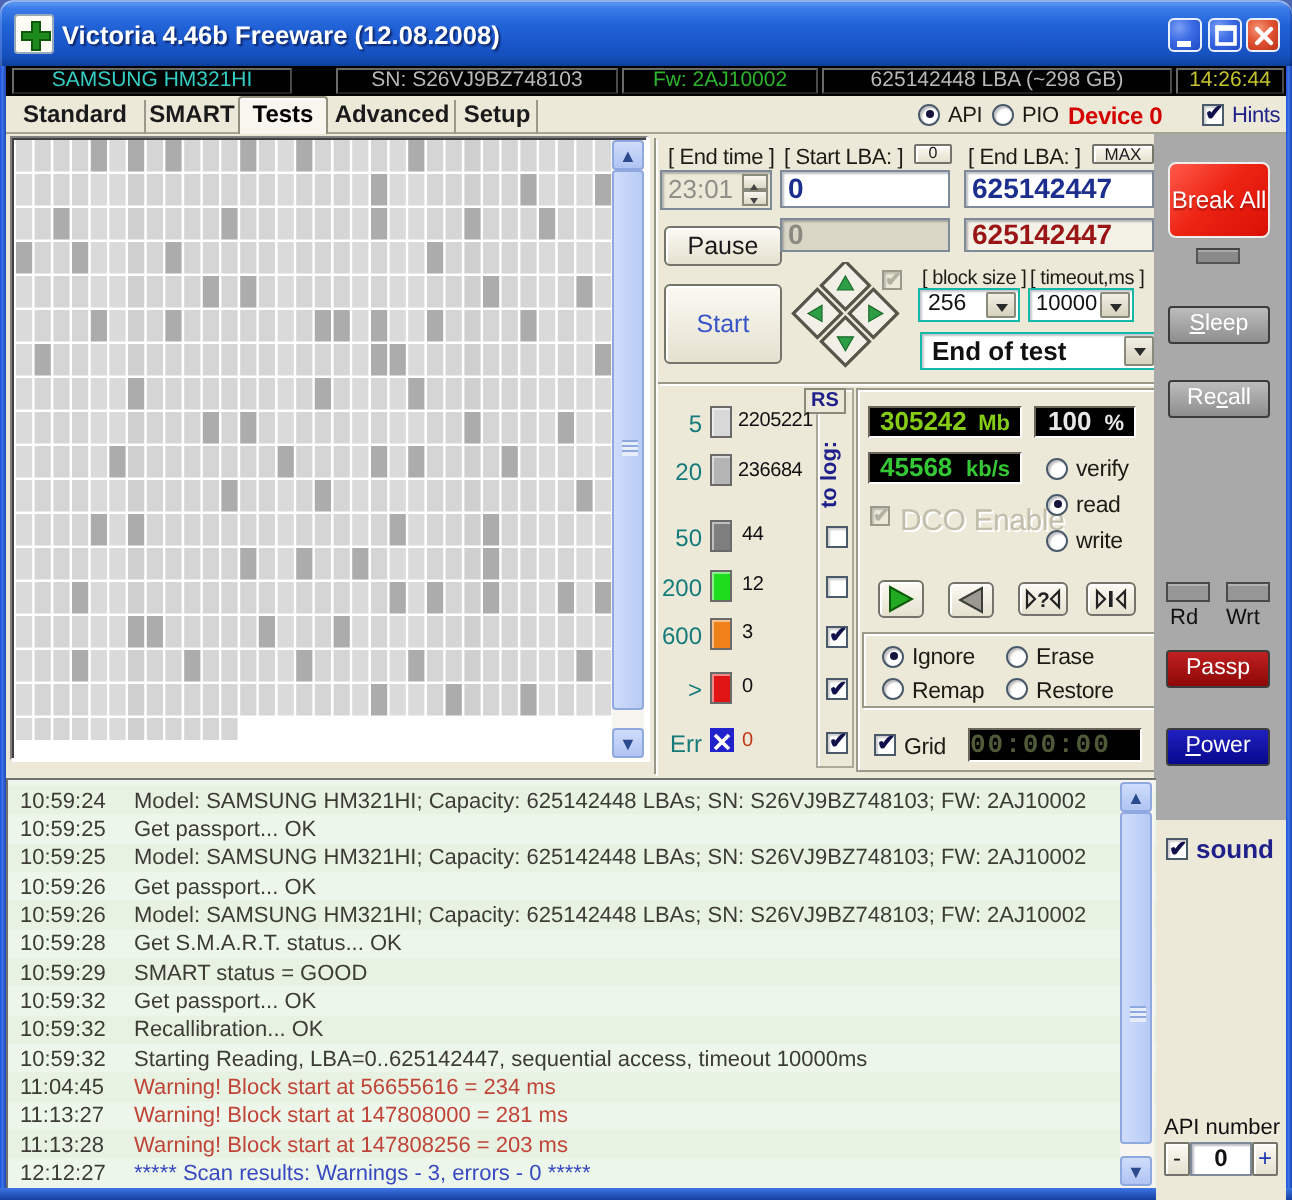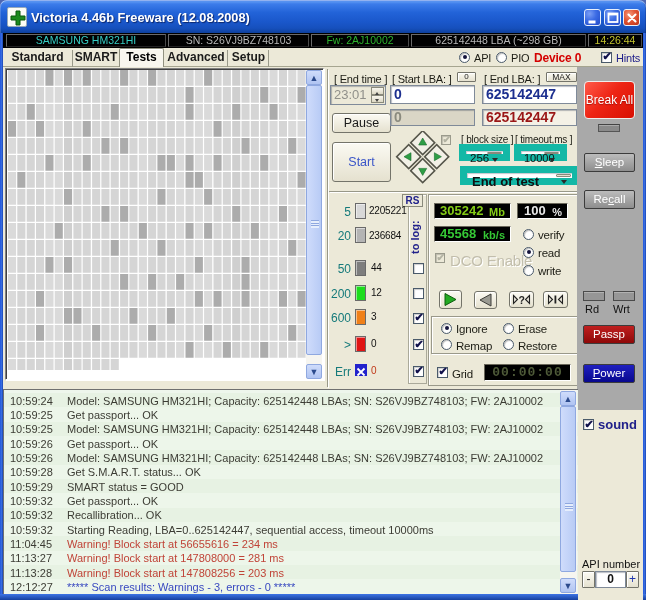--- a/index.html
+++ b/index.html
@@ -37,21 +37,21 @@
  border:1px solid #808080;border-right-color:#fff;border-bottom-color:#fff;box-shadow:inset 1px 1px 0 #404040, 1px 1px 0 #fff}
 #vscroll{position:absolute;right:1px;top:1px;width:16px;height:309px;background:#f6f5f0}
 .sbtn{position:absolute;left:0;width:16px;height:15px;background:linear-gradient(180deg,#cfdcfb,#b0c4f2);border:1px solid #8fa8e0;border-radius:2px;color:#2b4a8c;font-size:9px;text-align:center;line-height:14px}
 #sthumb{position:absolute;left:0;top:15px;width:16px;height:270px;background:linear-gradient(90deg,#cfdcfb,#b8cbf5);border:1px solid #8fa8e0;border-radius:2px}
 #sgrip{position:absolute;left:4px;top:134px;width:8px;height:8px;
  background:repeating-linear-gradient(180deg,#8fa8e0 0,#8fa8e0 1px,#e6eefc 1px,#e6eefc 2.6px)}
 
 .lbl{position:absolute;font-size:12px;color:#1c1c14;white-space:nowrap;letter-spacing:-.2px}
 .fld{position:absolute;background:#fff;border:1px solid #7f8a99;box-shadow:inset 1px 1px 1px rgba(60,70,90,.35);font-weight:bold;color:#1c2f8f;font-size:14px;padding-left:3px}
 .btn{position:absolute;background:linear-gradient(180deg,#fbfaf3,#e5e1cf);border:1px solid #74746a;border-radius:3px;box-shadow:inset 1px 1px 0 #fff;text-align:center;color:#1a1a1a}
-.combo{position:absolute;background:#fff;border:7px solid #14b8a6;box-shadow:inset 1px 1px 1px rgba(60,70,90,.3);font-size:11.5px;color:#111}
+.combo{position:absolute;background:#fff;border:1px solid #14b8a6;box-shadow:inset 1px 1px 1px rgba(60,70,90,.3);font-size:11.5px;color:#111}
 .cbtn{position:absolute;right:1px;top:1px;bottom:1px;width:15px;background:linear-gradient(180deg,#f2efe4,#d6d2bd);border:1px solid #8a8a7c;border-radius:1px}
 .cbtn:after{content:"";position:absolute;left:4px;top:5px;border:3.5px solid transparent;border-top:4.5px solid #2a2a2a}
 .groove{position:absolute;background:#989888;box-shadow:1px 1px 0 #fff}
 
 .lcd{position:absolute;background:#000;border:1px solid #6a675a;border-right-color:#fff;border-bottom-color:#fff;font-weight:bold;white-space:nowrap}
 
 .spd-l{position:absolute;font-size:12px;color:#157a7a;text-align:right;width:22px}
 .spd-c{position:absolute;font-size:10px;color:#111;letter-spacing:-.2px;z-index:4}
 .blk{position:absolute;width:11px;height:16px;border:1px solid #6a6a6a;box-shadow:inset 1px 1px 0 rgba(255,255,255,.5)}
 
@@ -92,21 +92,21 @@
         </svg>
       </div>
   <div class="abs tbtn" id="bclose" style="left:623px">
         <svg width="17" height="17">
           <path d="M4.5 4.5l7 7M11.5 4.5l-7 7" stroke="#fff" stroke-width="2.1" stroke-linecap="round"></path>
         </svg>
       </div>
  </div>
 
  <div class="abs" id="ibar">
-  <div class="iseg" style="left:3px;width:160px;color:#35cdc3">SAMSUNG HM321HI</div>
+  <div class="iseg" style="left:3px;width:140px;color:#35cdc3">SAMSUNG HM321HI</div>
   <div class="iseg" style="left:165px;width:141px;">SN: S26VJ9BZ748103</div>
   <div class="iseg" style="left:308px;width:98px;color:#2db32d">Fw: 2AJ10002</div>
   <div class="iseg" style="left:408px;width:175px;">625142448 LBA (~298 GB)</div>
   <div class="iseg" style="left:585px;width:54px;color:#c3c32e">14:26:44</div>
  </div>
 
  <div class="abs" id="tabs">
   <div class="tab" style="left:0px;width:70px">Standard</div>
   <div class="tab" style="left:71px;width:44px;border-right:none">SMART</div>
   <div id="tabactive" style="left:116px;width:45px">Tests</div>
@@ -260,21 +260,21 @@
   <div class="lbl" style="left:453px;top:256.5px;font-size:11.5px">Ignore</div>
   <div class="rad" style="left:500px;top:256px"></div>
   <div class="lbl" style="left:515px;top:256.5px;font-size:11.5px">Erase</div>
   <div class="rad" style="left:438px;top:272.5px"></div>
   <div class="lbl" style="left:453px;top:273px;font-size:11.5px">Remap</div>
   <div class="rad" style="left:500px;top:272.5px"></div>
   <div class="lbl" style="left:515px;top:273px;font-size:11.5px">Restore</div>
 
   <div class="chk on" style="left:434px;top:300px"></div>
   <div class="lbl" style="left:449px;top:301px;font-size:11.5px">Grid</div>
-  <div class="lcd" style="left:481px;top:297.5px;width:87px;height:17px;color:#4e5a38;font-family:'Liberation Mono',monospace;font-size:13px;line-height:15px;text-align:center;letter-spacing:1px">00:00:00</div>
+  <div class="lcd" style="left:481px;top:297.5px;width:87px;height:17px;color:#4e5a38;font-family:'Liberation Mono',monospace;font-size:13px;line-height:15px;letter-spacing:1px">00:00:00</div>
  </div>
 
  <div class="abs" id="sbar">
   <div class="sbtn2" style="left:7px;top:14px;width:51px;height:38px;background:linear-gradient(135deg,#ff5a4a 0%,#ee2515 45%,#d80f02 100%);border:1px solid #eee;border-radius:4px;font-size:12px;line-height:36px;text-shadow:0 1px 1px rgba(120,0,0,.6)">Break All</div>
   <div class="abs" style="left:21px;top:57px;width:22px;height:8px;background:#8a8a8a;border:1px solid #555;border-top-color:#444;box-shadow:inset 0 1px 0 #aaa"></div>
   <div class="sbtn2" style="left:7px;top:86.5px;width:51px;height:19px;background:linear-gradient(180deg,#bcbcbc,#8e8e8e);border:1px solid #3c3c3c;line-height:17px"><u>S</u>leep</div>
   <div class="sbtn2" style="left:7px;top:123px;width:51px;height:19px;background:linear-gradient(180deg,#bcbcbc,#8e8e8e);border:1px solid #3c3c3c;line-height:17px">Re<u>c</u>all</div>
   <div class="abs" style="left:6px;top:224.5px;width:22px;height:10px;background:#969696;border:1px solid #4a4a4a;box-shadow:inset 0 1px 0 #b2b2b2"></div>
   <div class="abs" style="left:36px;top:224.5px;width:22px;height:10px;background:#969696;border:1px solid #4a4a4a;box-shadow:inset 0 1px 0 #b2b2b2"></div>
   <div class="abs" style="left:8px;top:236px;font-size:11px;color:#111">Rd</div>

